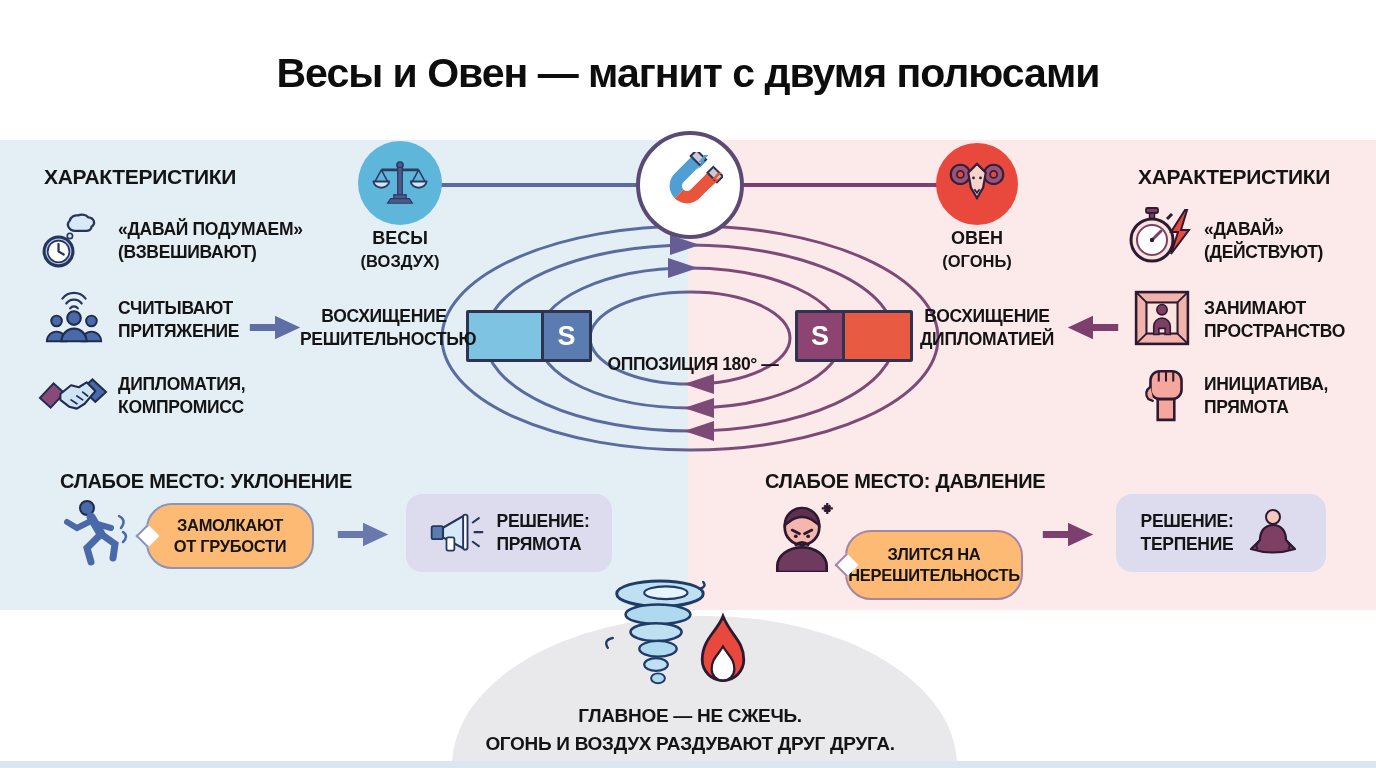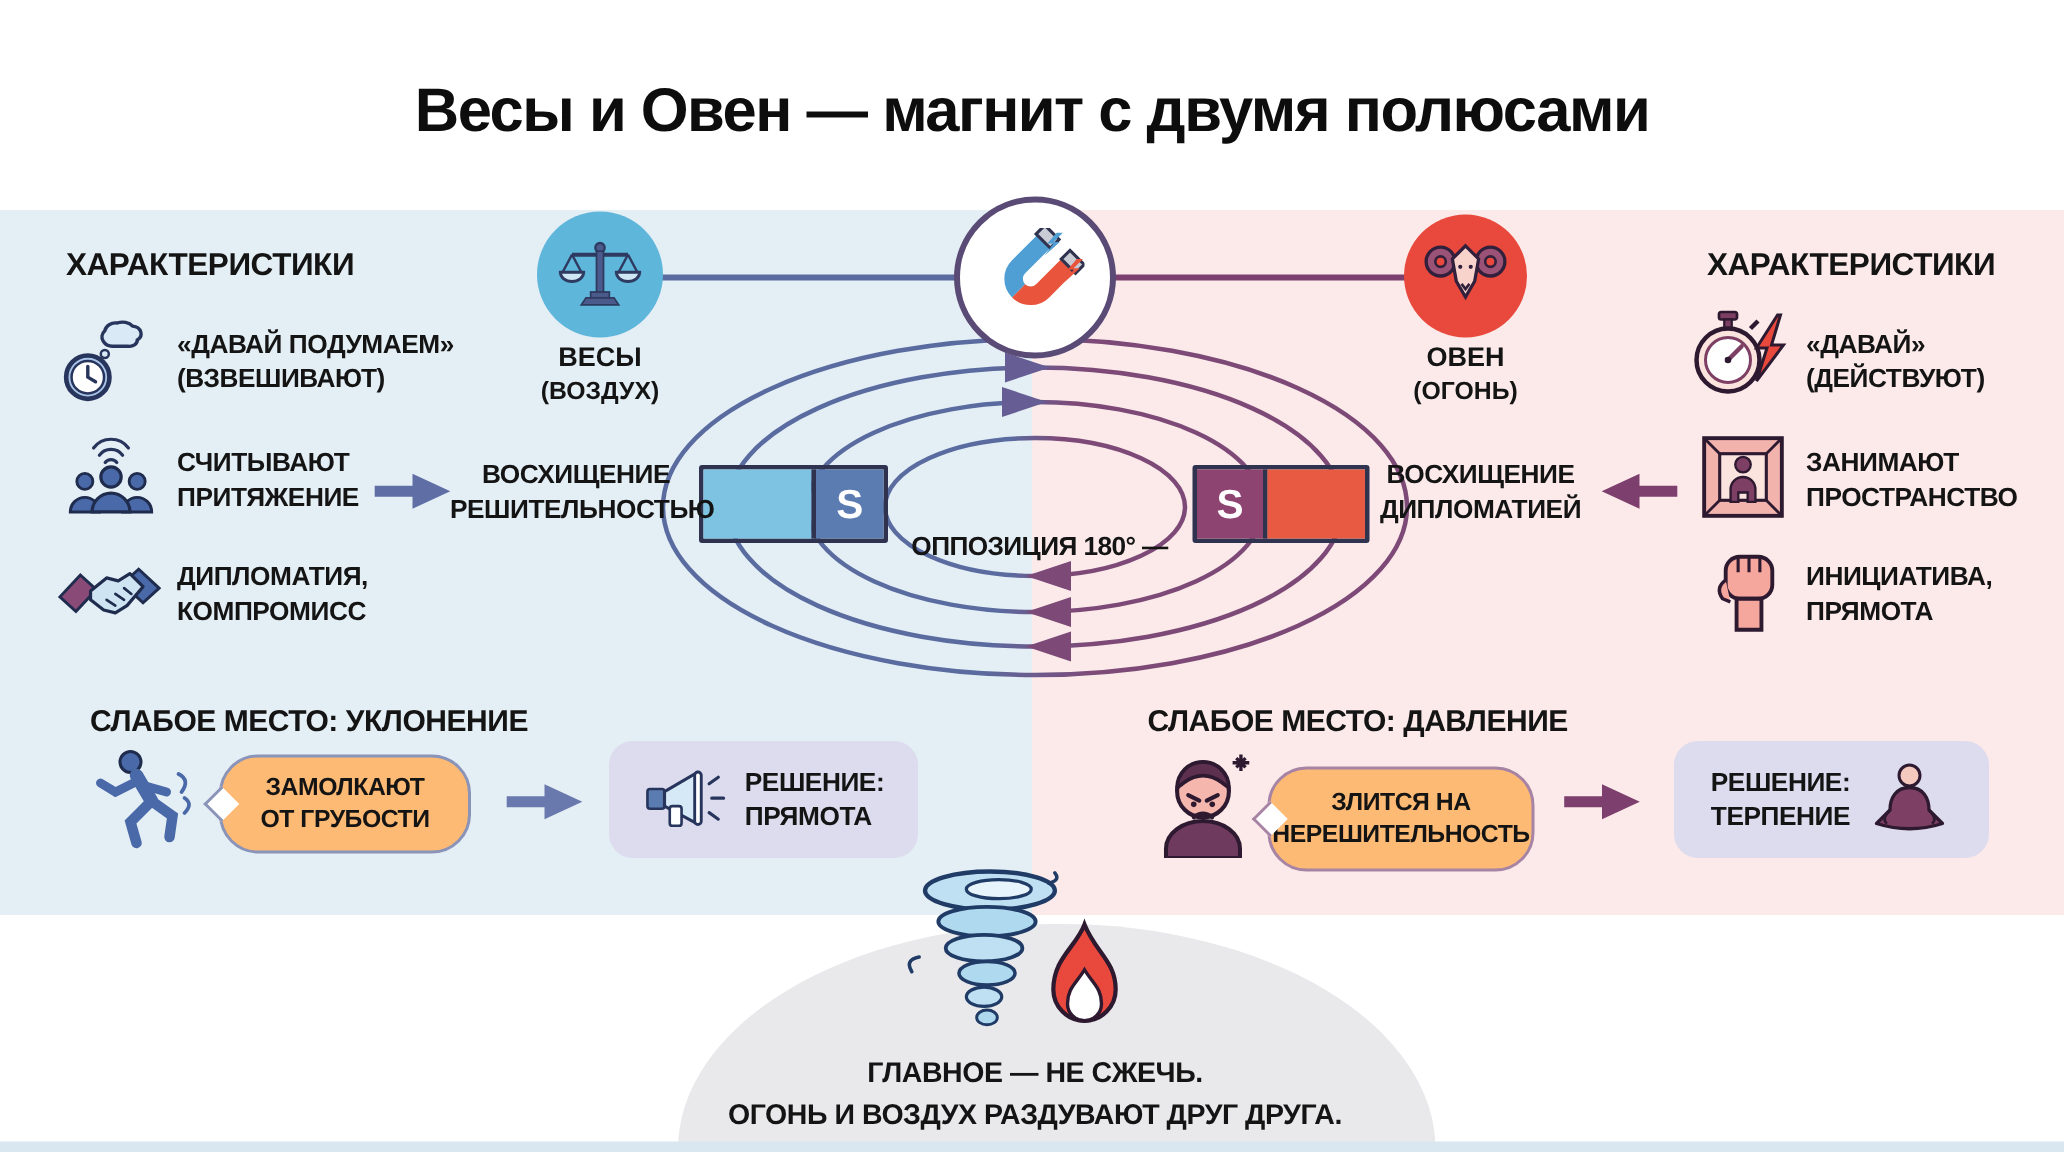--- a/index.html
+++ b/index.html
@@ -307,21 +307,21 @@
     <path d="M8 60 v-5 a20 15 0 0 1 40 0 v5 z" fill="#6e3a5e" stroke="#2d1930" stroke-width="2.2"></path>
     <circle cx="28" cy="24" r="14" fill="#f5b6ad" stroke="#2d1930" stroke-width="2.2"></circle>
     <path d="M14 22 a14 14 0 0 1 28 0 l-4 -3 q-10 -7 -20 0 z" fill="#5d3050" stroke="#2d1930" stroke-width="2"></path>
     <path d="M20 26 l6 3 M36 26 l-6 3" stroke="#2d1930" stroke-width="2.2" stroke-linecap="round"></path>
     <circle cx="23" cy="31" r="1.5" fill="#2d1930"></circle>
     <circle cx="33" cy="31" r="1.5" fill="#2d1930"></circle>
     <path d="M23 38 q5 -4 10 0" fill="none" stroke="#2d1930" stroke-width="2.2" stroke-linecap="round"></path>
     <path d="M46 6 l5 5 M51 6 l-5 5 M48.5 4 v9 M44 8.5 h9" stroke="#2d1930" stroke-width="1.8"></path>
   </svg>
 </div>
-<div class="bubble bubble-r" style="left:845px;top:511px;width:174px;height:66px;">
+<div class="bubble bubble-r" style="left:845px;top:530px;width:174px;height:66px;">
   <span class="tail"></span>
   <div>
     <span>ЗЛИТСЯ НА</span>
     <span>НЕРЕШИТЕЛЬНОСТЬ</span>
   </div>
 </div>
 <svg class="abs" style="left:1040px;top:521px;" width="56" height="27" viewBox="0 0 56 30">
   <path d="M0 11 H28 V2 L56 15 L28 28 V19 H0 Z" fill="#7d3f6d"></path>
 </svg>
 <div class="solution" style="left:1116px;top:494px;width:210px;height:78px;background:#dddcee;">

